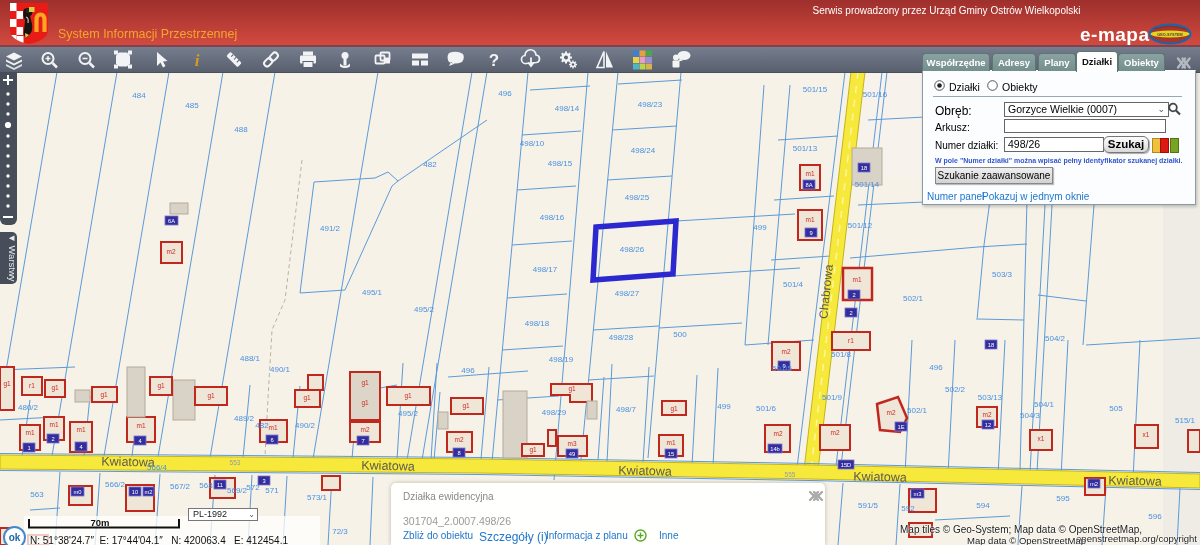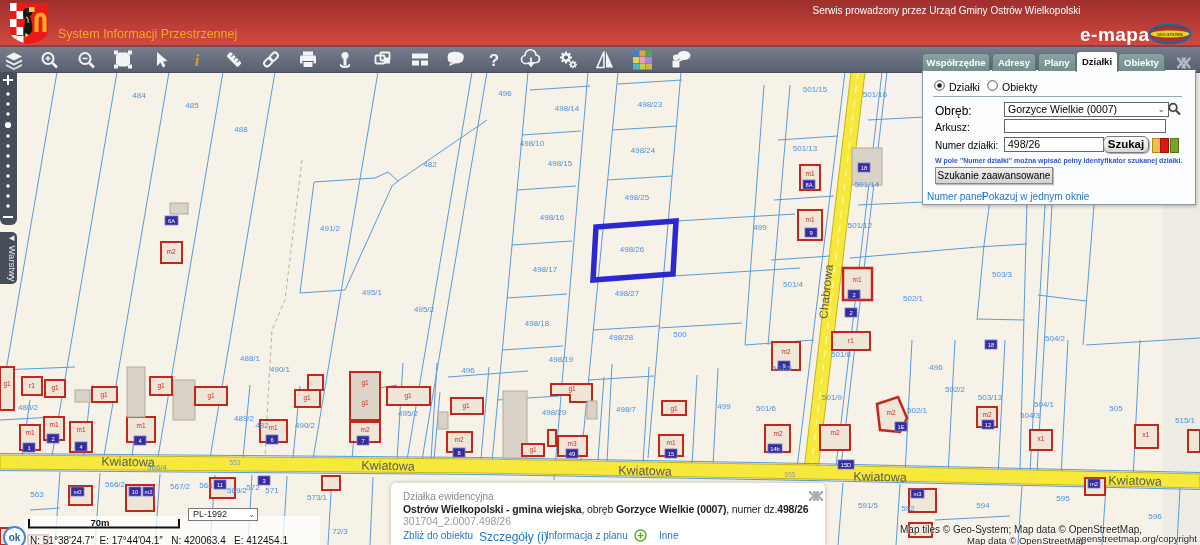--- a/index.html
+++ b/index.html
@@ -974,21 +974,20 @@
 <g stroke="#aaa" stroke-width="2.4" stroke-linecap="round">
         <line x1="2" y1="2" x2="10" y2="10"></line>
         <line x1="10" y1="2" x2="2" y2="10"></line>
         <line x1="6" y1="2" x2="14" y2="10"></line>
         <line x1="14" y1="2" x2="6" y2="10"></line>
       </g>
 </svg>
 
 <span class="abs" style="left:403px;top:491px;font-size:10px;color:#888">Działka ewidencyjna</span>
 
-<span class="abs" style="left:403px;top:503px;font-size:10.5px;letter-spacing:-0.15px;color:#222;white-space:nowrap"><b>Ostrów Wielkopolski - gmina wiejska</b>, obręb <b>Gorzyce Wielkie (0007)</b>, numer dz.<b>498/26</b></span>
 
 <span class="abs" style="left:403px;top:515px;font-size:10.5px;color:#999">301704_2.0007.498/26</span>
 
 <span class="abs" style="left:403px;top:530px;font-size:10px;color:#2277cc">Zbliż do obiektu</span>
 <span class="abs" style="left:479px;top:530px;font-size:12px;color:#2277cc">Szczegóły (i)</span>
 <span class="abs" style="left:546px;top:530px;font-size:10px;color:#2277cc">Informacja z planu</span>
 
 <svg class="abs" style="left:634px;top:529px" width="13" height="13" viewBox="0 0 13 13">
       <circle cx="6.5" cy="6.5" r="5.5" fill="none" stroke="#5aa825" stroke-width="1.4"></circle>
       <line x1="6.5" y1="3.5" x2="6.5" y2="9.5" stroke="#5aa825" stroke-width="1.4"></line>

